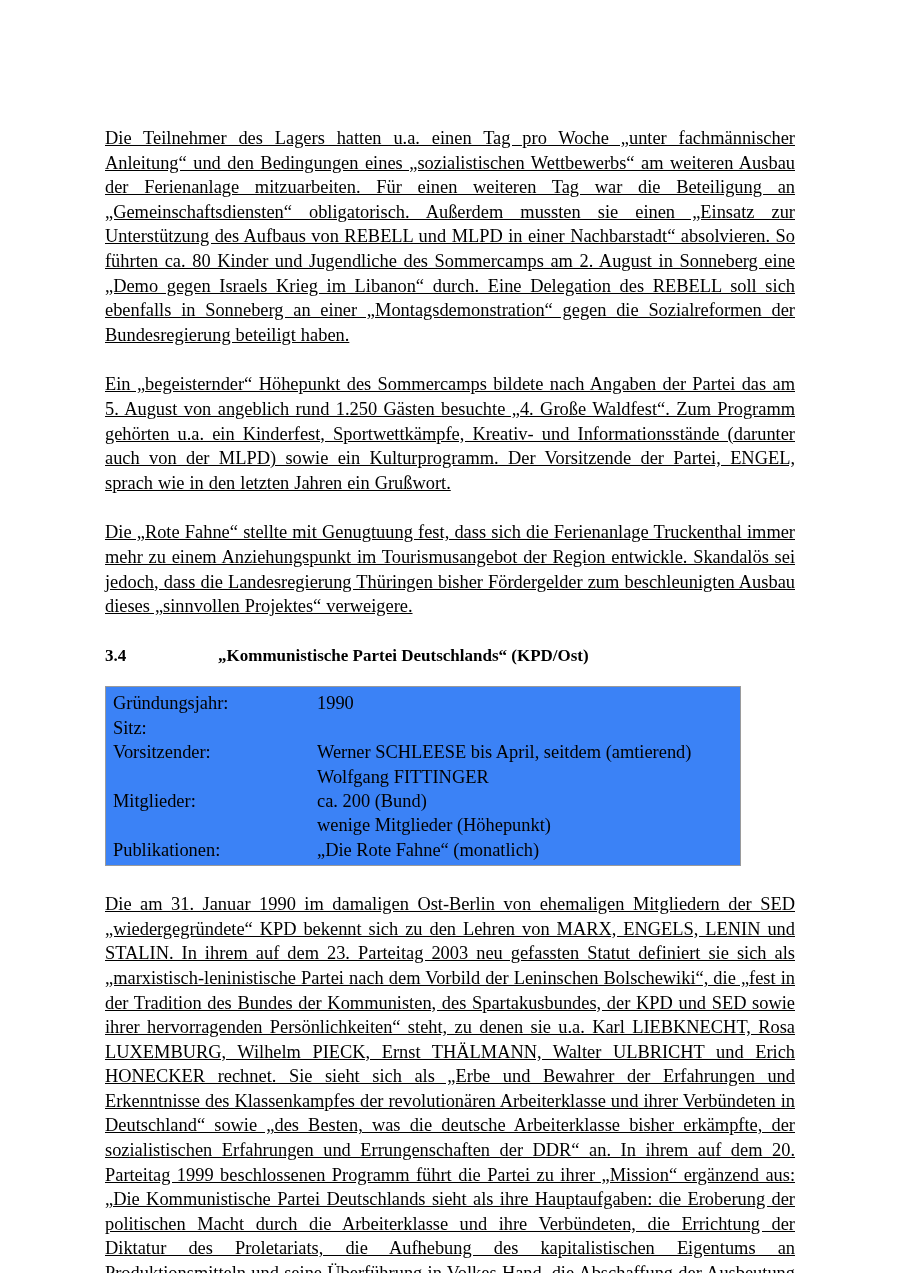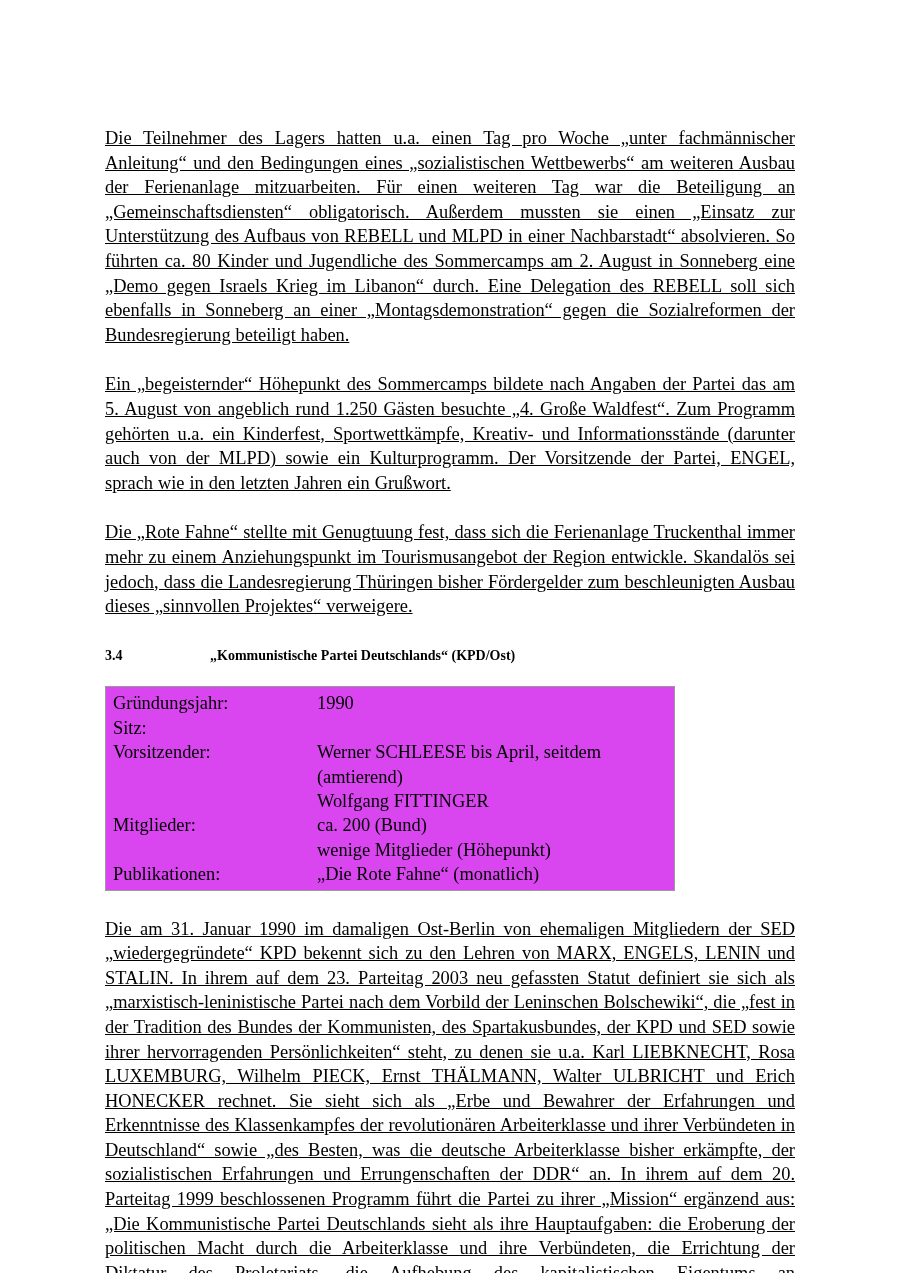--- a/index.html
+++ b/index.html
@@ -32,38 +32,39 @@
     word-spacing: 0.02em;
     text-decoration: underline;
   }
   p.body-par:last-child {
     margin-bottom: 0;
   }
   .section-heading {
     display: flex;
     align-items: baseline;
     font-weight: bold;
-    font-size: 14px;
+    font-size: 17px;
     line-height: 24.6px;
     margin: 0 0 18px 0;
+    gap: 8px;
   }
   .section-heading .num {
     width: 105px;
     flex: 0 0 105px;
   }
   .section-heading .title {
     flex: 1 1 auto;
   }
   .info-table {
     border: 1px solid #9a9a9a;
-    width: 570px;
+    width: 636px;
     box-sizing: border-box;
     margin: 0 0 26px 0;
     padding: 4px 0 3px 0;
-    background: #d946ef;
+    background: #3b82f6;
   }
   .info-row {
     display: flex;
     align-items: baseline;
     font-size: 18.4px;
     line-height: 24.4px;
   }
   .info-row .label {
     flex: 0 0 211px;
     width: 211px;

